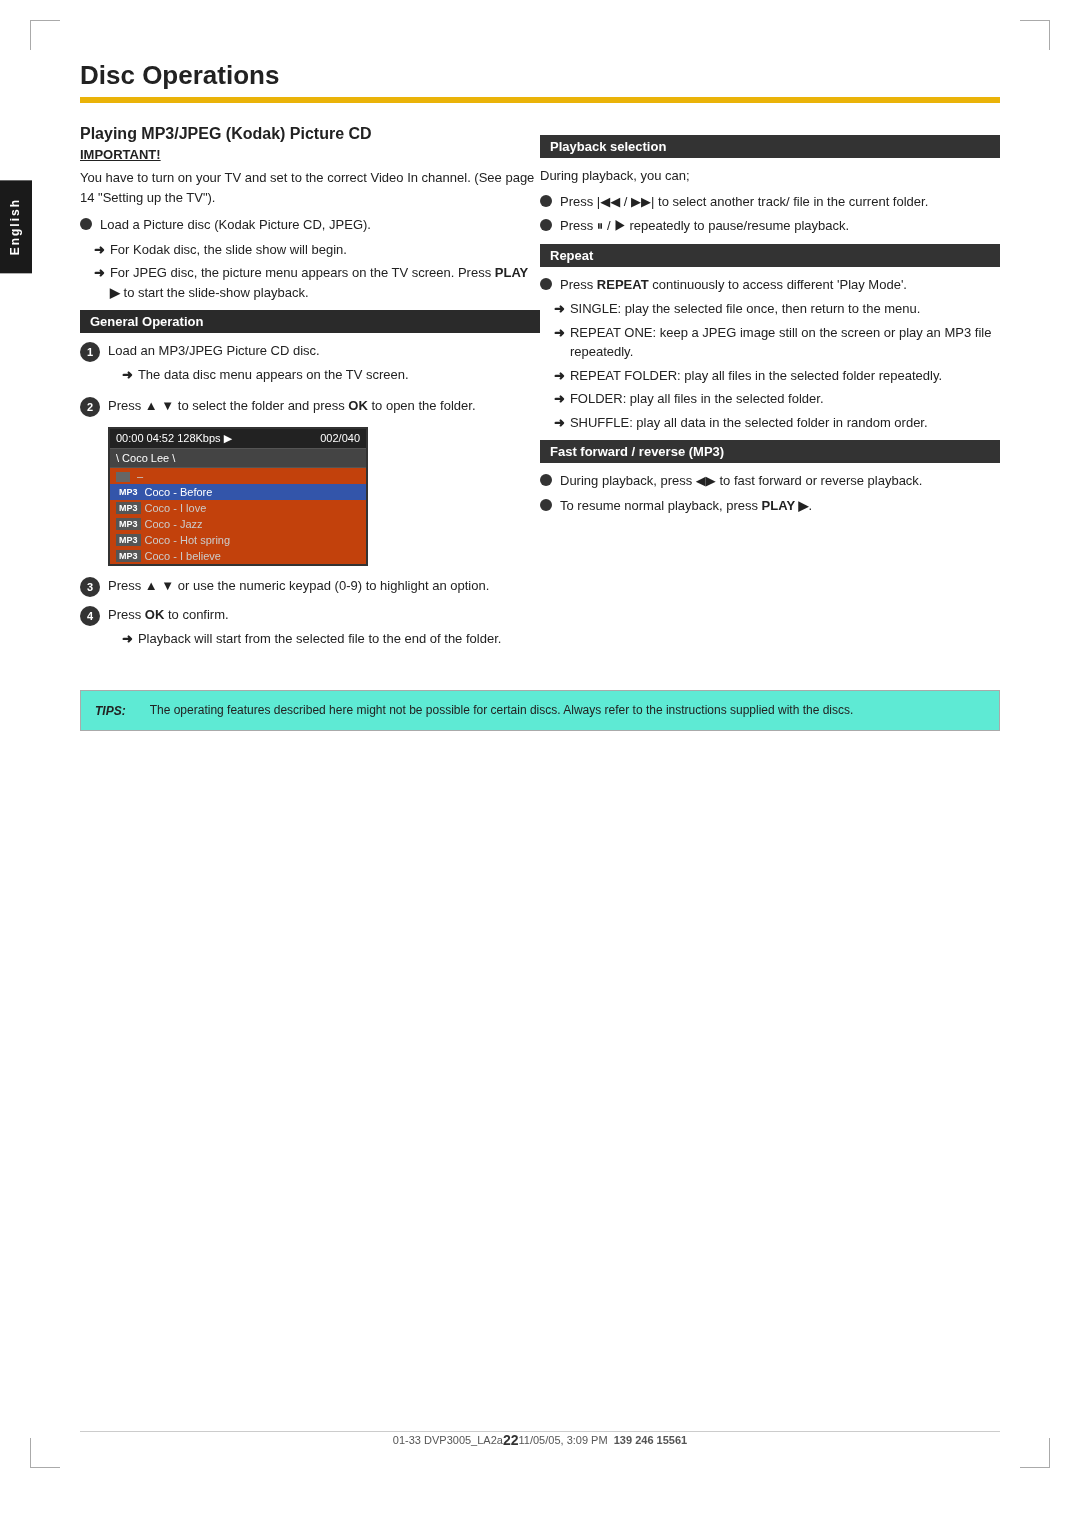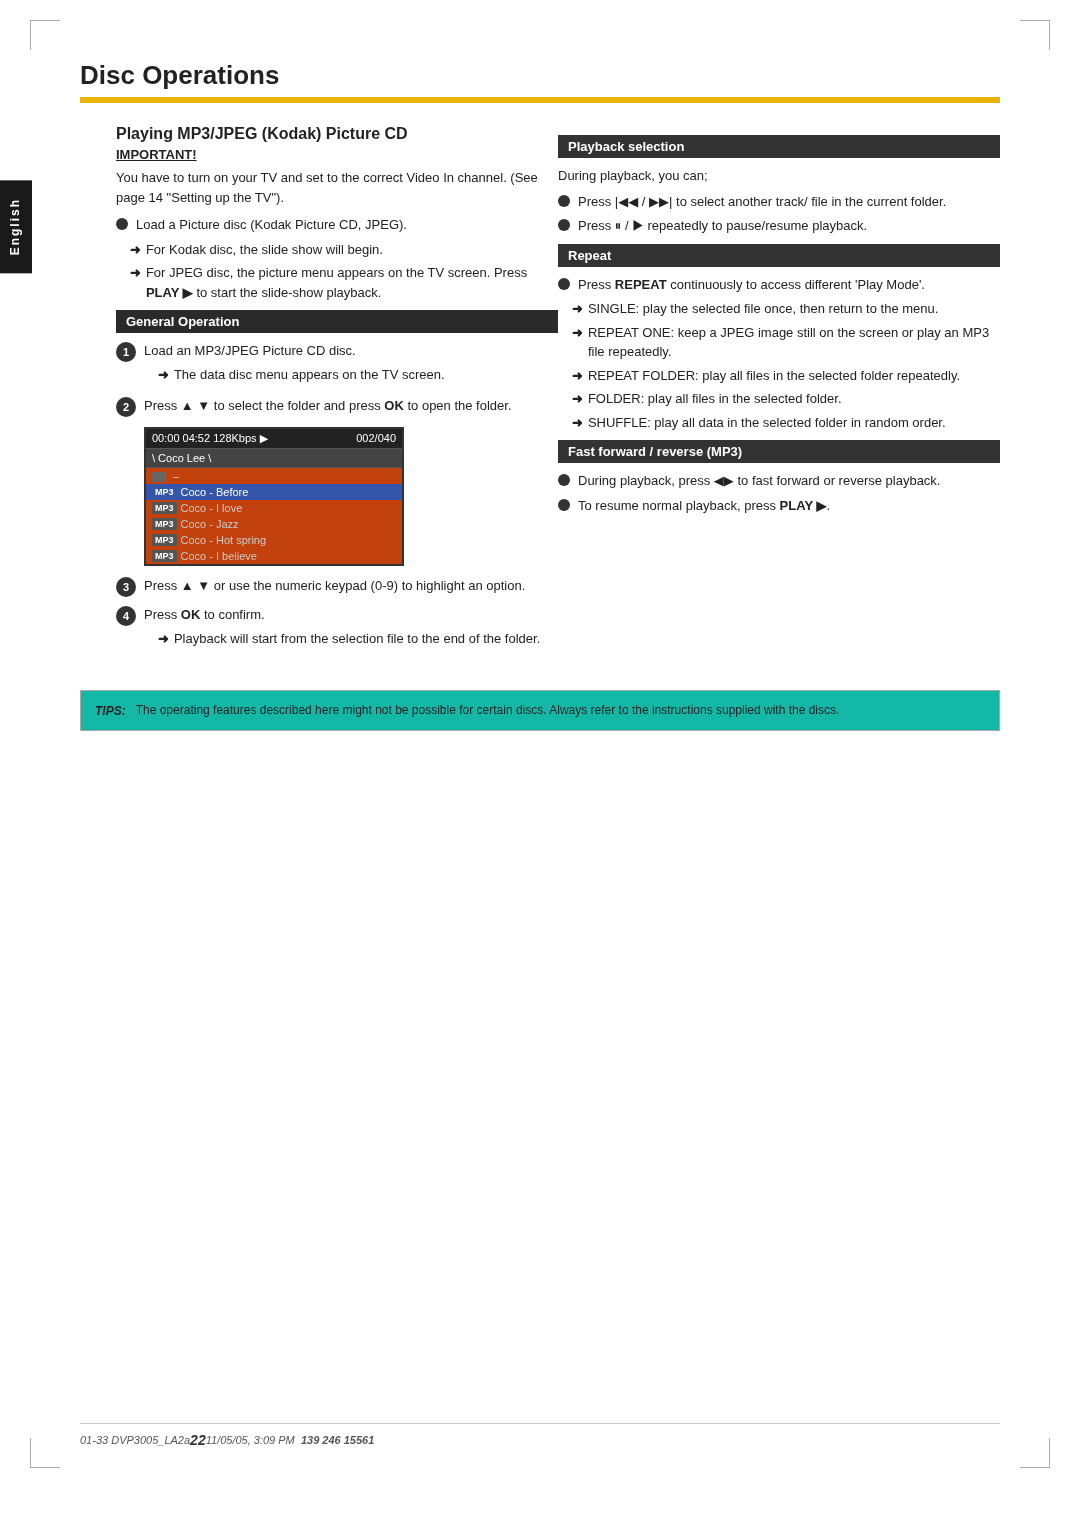--- a/index.html
+++ b/index.html
@@ -55,21 +55,20 @@
       font-size: 26px;
       font-weight: bold;
       margin-bottom: 22px;
       padding-bottom: 6px;
       border-bottom: 6px solid #eab308;
     }
 
     
     .columns {
       display: flex;
-      margin-left: 36px;
     }
     .col-left {
       flex: 1;
     }
     .col-right {
       flex: 1;
     }
 
     
     .section-title {
@@ -213,51 +212,49 @@
     }
     .screen-blank {
       padding: 2px 6px;
       color: #ccc;
       font-size: 11px;
     }
 
     
     .tips-box {
       border: 1px solid #aaa;
-      background: #14b8a6;
+      background: #5eead4;
       padding: 10px 14px;
       margin-top: 30px;
       font-size: 12px;
       line-height: 1.5;
       display: flex;
       align-items: flex-start;
-      gap: 10px;
+      gap: 24px;
     }
     .tips-label {
       font-style: italic;
       font-weight: bold;
       font-size: 12px;
       flex-shrink: 0;
       margin-top: 1px;
     }
 
     
     .footer {
       position: absolute;
       bottom: 80px;
       left: 80px;
       right: 80px;
       display: flex;
-      justify-content: flex-start;
+      justify-content: center;
       align-items: center;
       font-size: 11px;
       color: #555;
       border-top: 1px solid #ccc;
-      padding-top: 8px;
-      font-style: italic;
     }
     .page-num {
       font-size: 14px;
       color: #333;
       font-weight: bold;
     }
 
     b { font-weight: bold; }
 
     .main-heading {
@@ -369,21 +366,21 @@
         <div class="step-num">3</div>
         <div class="step-content">Press ▲ ▼ or use the numeric keypad (0-9) to highlight an option.</div>
       </div>
 
       <div class="step-item">
         <div class="step-num">4</div>
         <div class="step-content">
           <span>Press <b>OK</b> to confirm.</span>
           <div class="arrow-item indent mt4">
             <span class="arrow-sym">➜</span>
-            <span>Playback will start from the selection file to the end of the folder.</span>
+            <span>Playback will start from the selected file to the end of the folder.</span>
           </div>
         </div>
       </div>
 
     </div>
 
     <div class="col-right">
 
       <div class="section-title">Playback selection</div>
 

